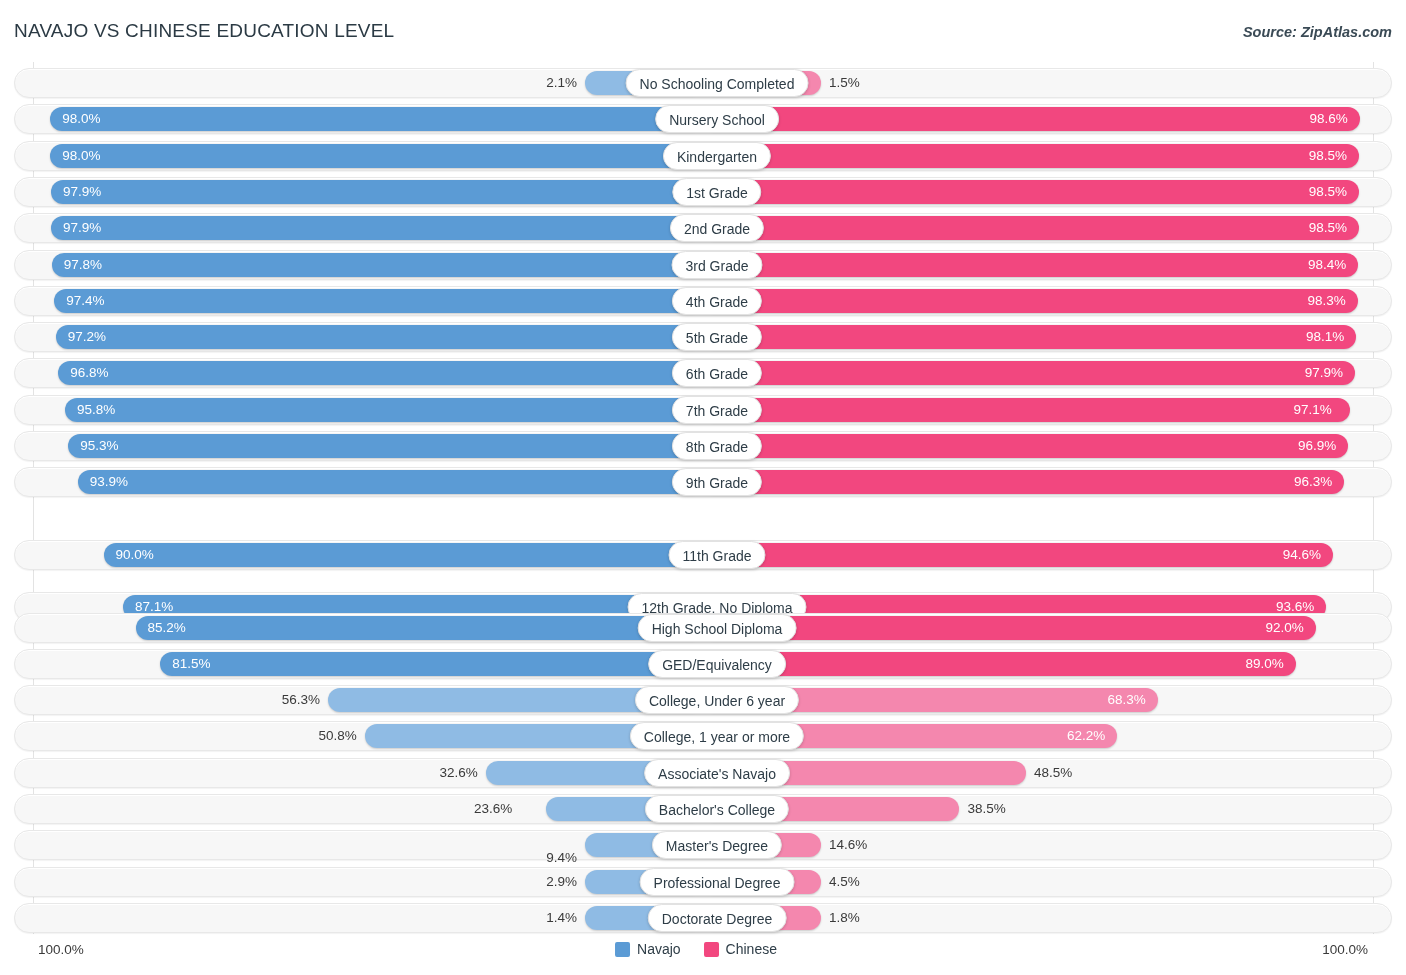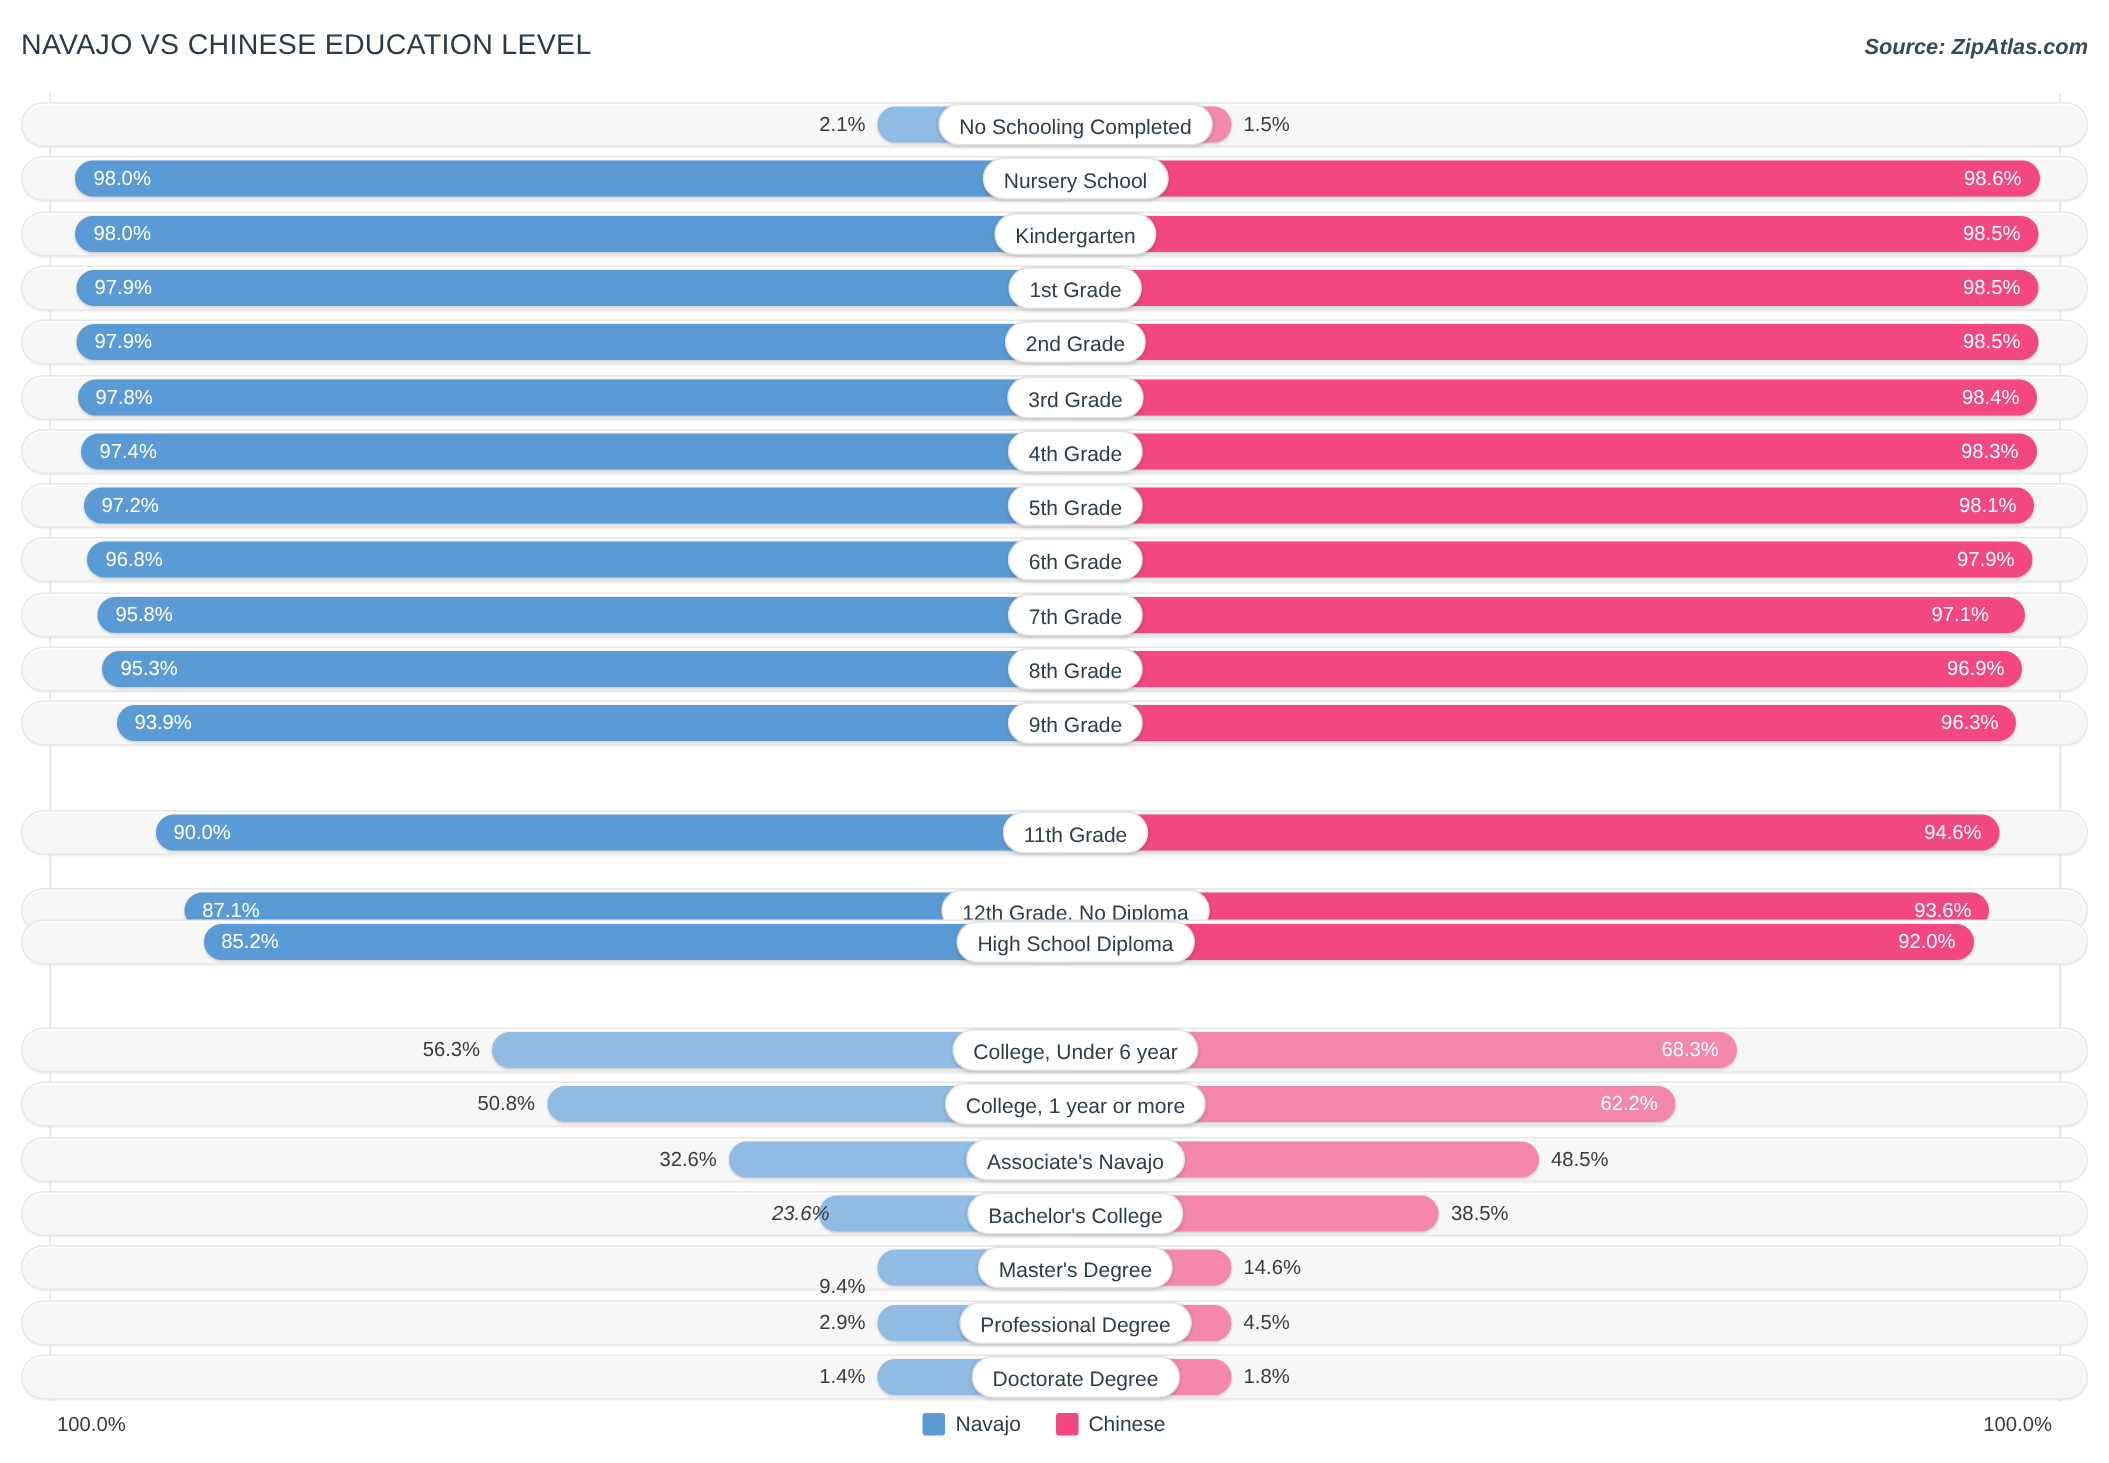--- a/index.html
+++ b/index.html
@@ -175,21 +175,21 @@
         <div class="val val-in" style="left: 56.312px;">96.8%</div>
         <div class="bar bar-r" style="width: 652.014px; left: 689px;"></div>
         <div class="val val-in" style="left: 1279.01px; width: 50px; text-align: right;">97.9%</div>
         <div class="pill" style="left: 703px;">6th Grade</div>
       </div>
       <div class="row" style="top: 332.7px;">
         <div class="track"></div>
         <div class="bar bar-l" style="width: 638.028px; left: 50.972px;"></div>
         <div class="val val-in" style="left: 62.972px;">95.8%</div>
         <div class="bar bar-r" style="width: 646.686px; left: 689px;"></div>
-        <div class="val val-in" style="left: 1273.69px; width: 50px; text-align: left;">97.1%</div>
+        <div class="val val-in" style="left: 1273.69px; width: 50px; text-align: center;">97.1%</div>
         <div class="pill" style="left: 703px;">7th Grade</div>
       </div>
       <div class="row" style="top: 369px;">
         <div class="track"></div>
         <div class="bar bar-l" style="width: 634.698px; left: 54.302px;"></div>
         <div class="val val-in" style="left: 66.302px;">95.3%</div>
         <div class="bar bar-r" style="width: 645.354px; left: 689px;"></div>
         <div class="val val-in" style="left: 1272.35px; width: 50px; text-align: right;">96.9%</div>
         <div class="pill" style="left: 703px;">8th Grade</div>
       </div>
@@ -218,20 +218,28 @@
         <div class="pill" style="left: 703px;">12th Grade, No Diploma</div>
       </div>
       <div class="row" style="top: 550.5px;">
         <div class="track"></div>
         <div class="bar bar-l" style="width: 567.432px; left: 121.568px;"></div>
         <div class="val val-in" style="left: 133.568px;">85.2%</div>
         <div class="bar bar-r" style="width: 612.72px; left: 689px;"></div>
         <div class="val val-in" style="left: 1239.72px; width: 50px; text-align: right;">92.0%</div>
         <div class="pill" style="left: 703px;">High School Diploma</div>
       </div>
+      <div class="row" style="top: 586.8px;">
+        <div class="track"></div>
+        <div class="bar bar-l" style="width: 542.79px; left: 146.21px;"></div>
+        <div class="val val-in" style="left: 158.21px;">81.5%</div>
+        <div class="bar bar-r" style="width: 592.74px; left: 689px;"></div>
+        <div class="val val-in" style="left: 1219.74px; width: 50px; text-align: right;">89.0%</div>
+        <div class="pill" style="left: 703px;">GED/Equivalency</div>
+      </div>
       <div class="row" style="top: 623.1px;">
         <div class="track"></div>
         <div class="bar bar-l pale-l" style="width: 374.958px; left: 314.042px;"></div>
         <div class="val val-out" style="left: 256.042px; width: 50px; text-align: right;">56.3%</div>
         <div class="bar bar-r pale-r" style="width: 454.878px; left: 689px;"></div>
         <div class="val val-in" style="left: 1081.88px; width: 50px; text-align: right;">68.3%</div>
         <div class="pill" style="left: 703px;">College, Under 6 year</div>
       </div>
       <div class="row" style="top: 659.4px;">
         <div class="track"></div>
@@ -245,21 +253,21 @@
         <div class="track"></div>
         <div class="bar bar-l pale-l" style="width: 217.116px; left: 471.884px;"></div>
         <div class="val val-out" style="left: 413.884px; width: 50px; text-align: right;">32.6%</div>
         <div class="bar bar-r pale-r" style="width: 323.01px; left: 689px;"></div>
         <div class="val val-out" style="left: 1020.01px;">48.5%</div>
         <div class="pill" style="left: 703px;">Associate's Navajo</div>
       </div>
       <div class="row" style="top: 732px;">
         <div class="track"></div>
         <div class="bar bar-l pale-l" style="width: 157.176px; left: 531.824px;"></div>
-        <div class="val val-out" style="left: 489px; width: 50px; text-align: right; font-style: italic;">23.6%</div>
+        <div class="val val-out" style="left: 460px; width: 50px; text-align: left;">23.6%</div>
         <div class="bar bar-r pale-r" style="width: 256.41px; left: 689px;"></div>
         <div class="val val-out" style="left: 953.41px;">38.5%</div>
         <div class="pill" style="left: 703px;">Bachelor's College</div>
       </div>
       <div class="row" style="top: 768.3px;">
         <div class="track"></div>
         <div class="bar bar-l pale-l" style="width: 118px; left: 571px;"></div>
         <div class="val val-out" style="left: 513px; width: 50px; text-align: right; margin-top: 13px;">9.4%</div>
         <div class="bar bar-r pale-r" style="width: 118px; left: 689px;"></div>
         <div class="val val-out" style="left: 815px;">14.6%</div>

